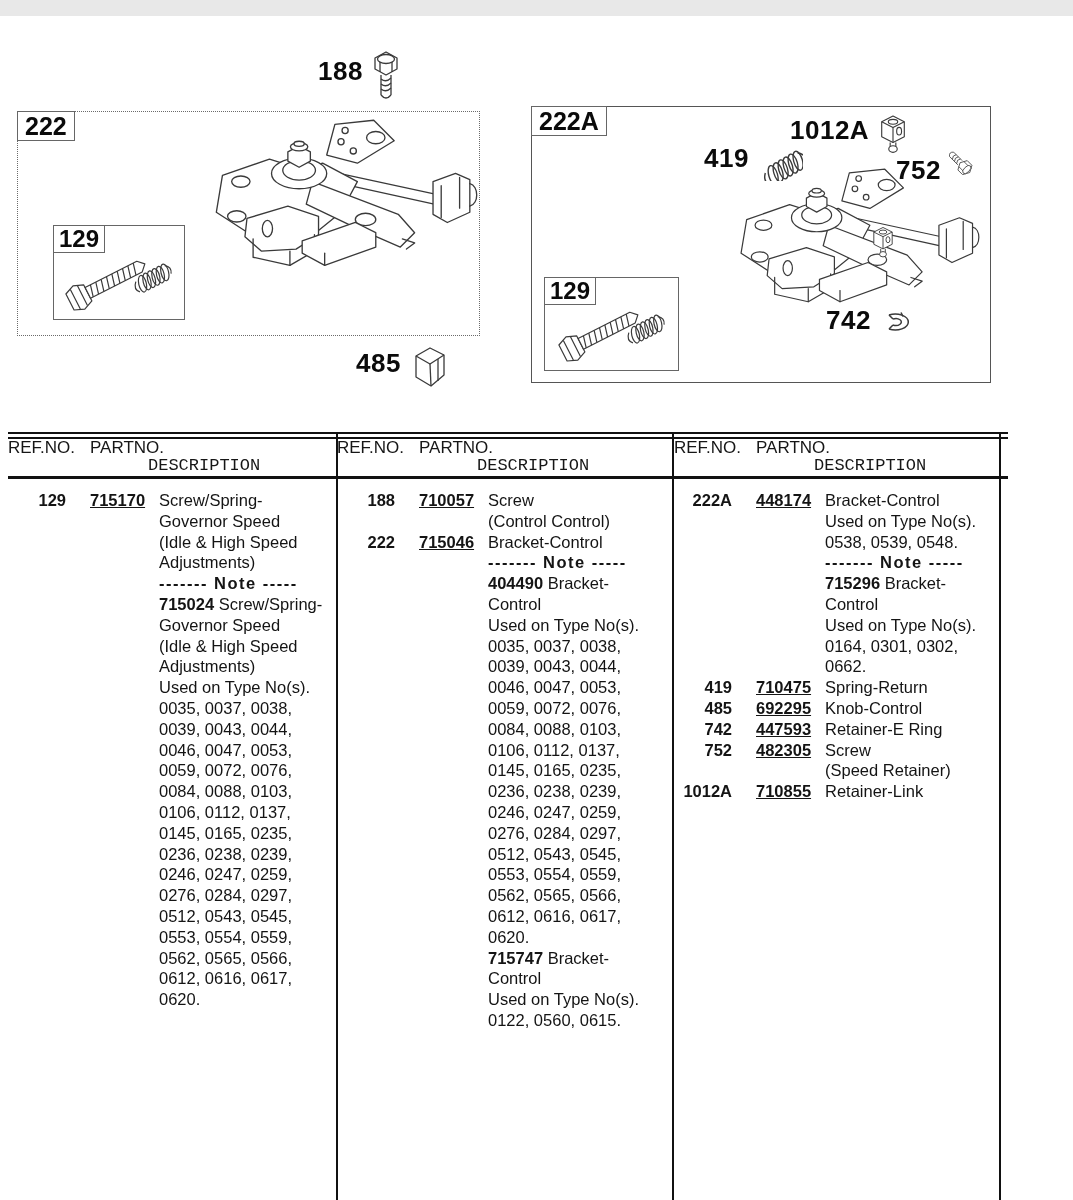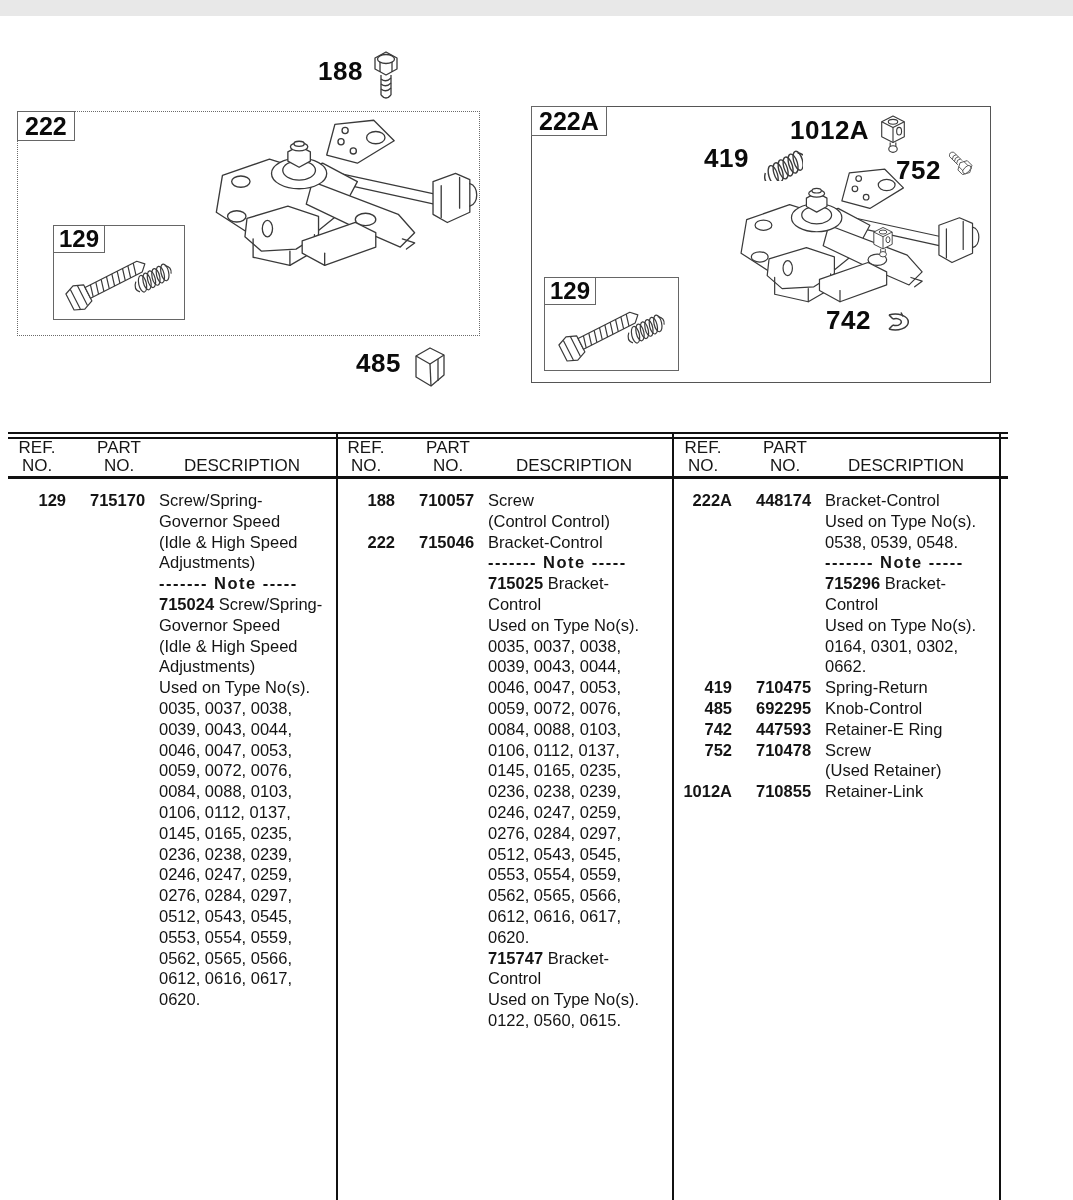--- a/index.html
+++ b/index.html
@@ -22,28 +22,28 @@
   }
   .inset{position:absolute;border:1px solid #666;background:#fff;}
   .inset .box-label{font-size:24px;line-height:26px;padding:0 5px;border-width:1px;}
   
   .rule-top{position:absolute;left:8px;top:416px;width:1000px;height:3px;
     border-top:2px solid #111;border-bottom:2px solid #111;box-sizing:content-box;}
   .rule-hdr{position:absolute;left:8px;top:460px;width:1000px;height:3px;background:#111;}
   .vline{position:absolute;top:416px;height:784px;width:2px;background:#111;}
   .col-header{position:absolute;top:423px;display:flex;align-items:flex-start;
     font-size:17px;line-height:18px;color:#161616;}
-  .hdr-2line{display:flex;flex-direction:column;text-align:center;}
+  .hdr-2line{display:flex;flex-direction:row;text-align:center;}
   .hdr-ref{width:58px;}
   .hdr-part{width:58px;margin-left:24px;}
-  .hdr-desc{flex:1;text-align:center;margin-top:18px;}
+  .hdr-desc{flex:1;margin-top:18px;font-family:Liberation Mono, monospace;}
   .col-body{position:absolute;top:474px;font-size:16.5px;line-height:20.8px;}
   .entry{display:flex;align-items:flex-start;}
   .e-ref{width:58px;text-align:right;font-weight:bold;flex:none;}
-  .e-part{width:58px;margin-left:24px;font-weight:bold;flex:none;}
+  .e-part{width:58px;margin-left:24px;font-weight:bold;flex:none;text-decoration:underline;}
   .e-desc{flex:1;margin-left:11px;}
   .note-line{font-weight:bold;letter-spacing:1.5px;white-space:nowrap;}
 </style>
 </head>
 <body>
 
 <div class="page">
 
   <svg class="abs" width="0" height="0" style="left:0;top:0" aria-hidden="true">
     <defs>
@@ -280,21 +280,21 @@
           <div>Screw</div>
           <div>(Control Control)</div>
         </div>
       </div>
       <div class="entry">
         <span class="e-ref">222</span>
         <span class="e-part">715046</span>
         <div class="e-desc">
           <div>Bracket-Control</div>
           <div class="note-line">------- Note -----</div>
-          <div><b>715025</b> Bracket-</div>
+          <div><b>404490</b> Bracket-</div>
           <div>Control</div>
           <div>Used on Type No(s).</div>
           <div>0035, 0037, 0038,</div>
           <div>0039, 0043, 0044,</div>
           <div>0046, 0047, 0053,</div>
           <div>0059, 0072, 0076,</div>
           <div>0084, 0088, 0103,</div>
           <div>0106, 0112, 0137,</div>
           <div>0145, 0165, 0235,</div>
           <div>0236, 0238, 0239,</div>
@@ -344,24 +344,24 @@
       </div>
       <div class="entry">
         <span class="e-ref">742</span>
         <span class="e-part">447593</span>
         <div class="e-desc">
           <div>Retainer-E Ring</div>
         </div>
       </div>
       <div class="entry">
         <span class="e-ref">752</span>
-        <span class="e-part">710478</span>
+        <span class="e-part">482305</span>
         <div class="e-desc">
           <div>Screw</div>
-          <div>(Used Retainer)</div>
+          <div>(Speed Retainer)</div>
         </div>
       </div>
       <div class="entry">
         <span class="e-ref">1012A</span>
         <span class="e-part">710855</span>
         <div class="e-desc">
           <div>Retainer-Link</div>
         </div>
       </div>
     </div>

